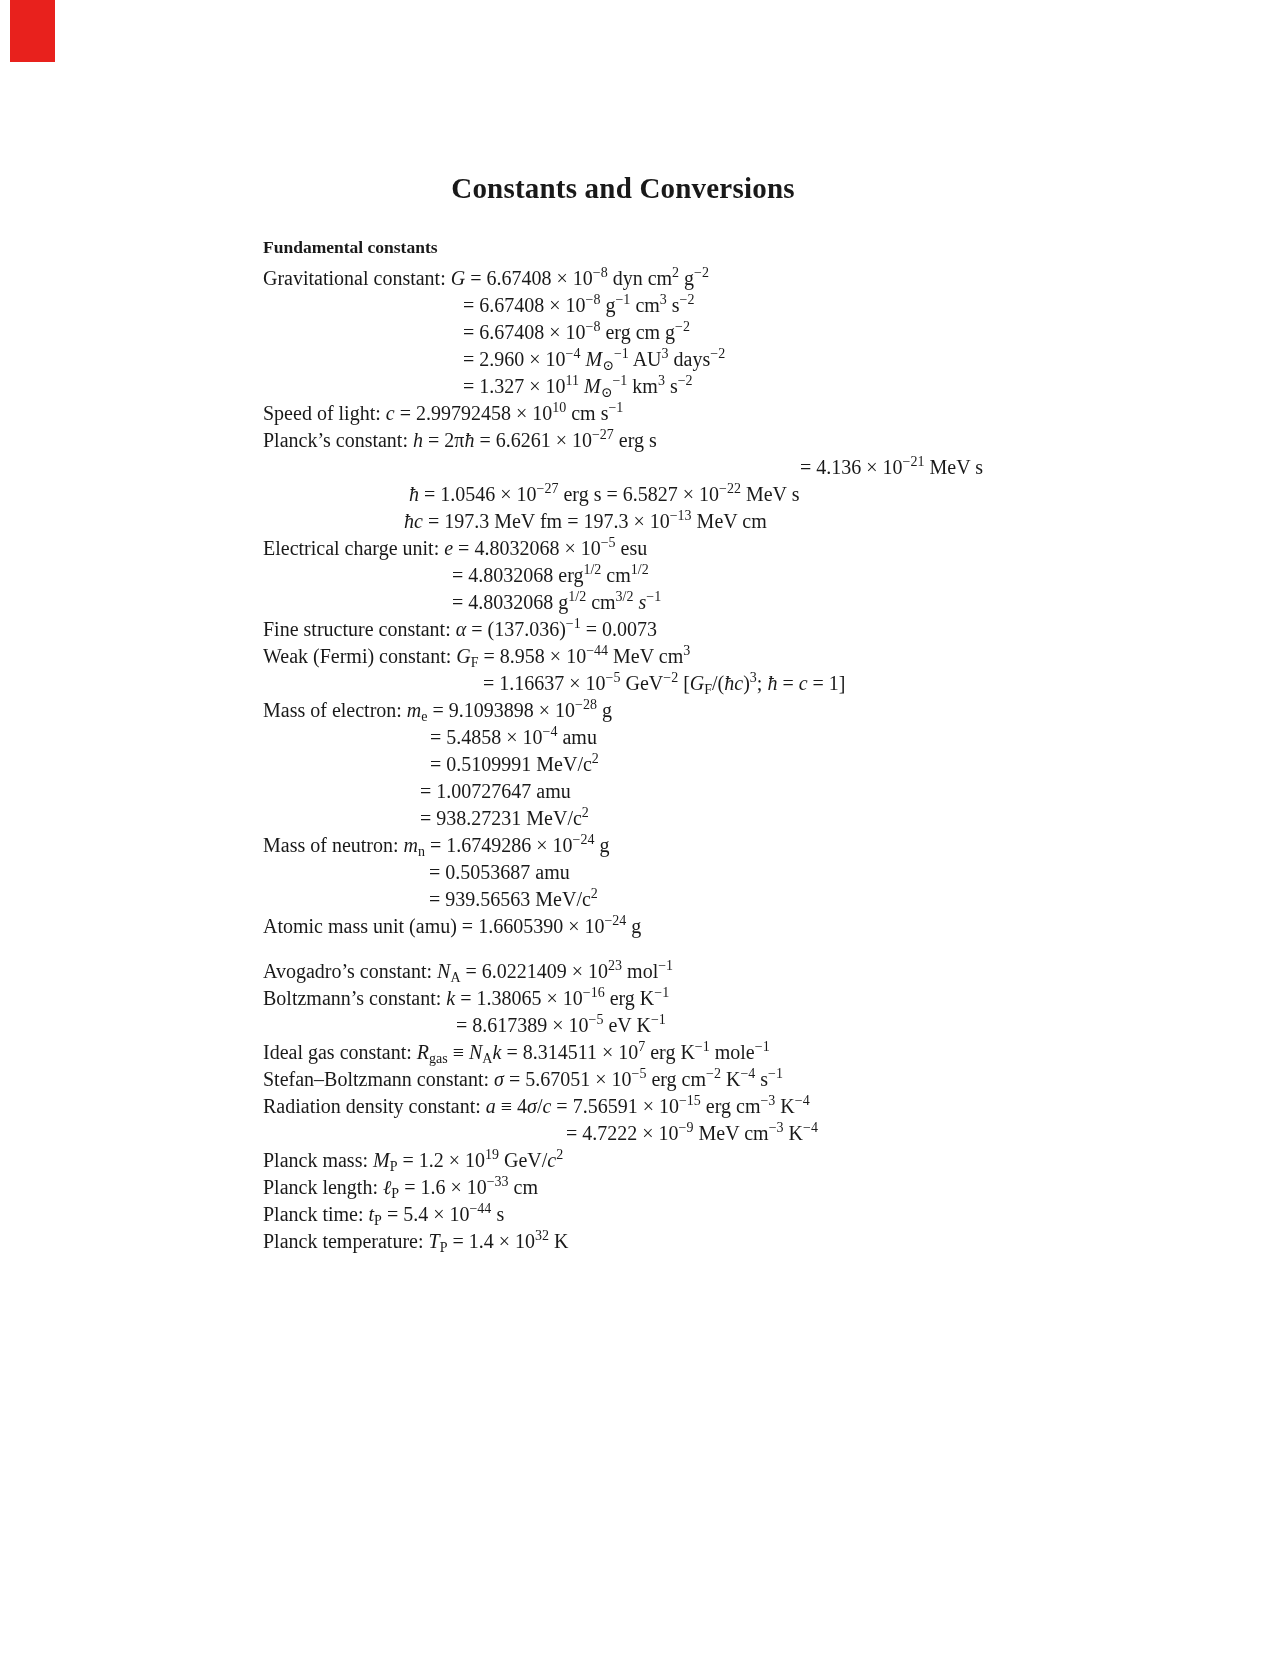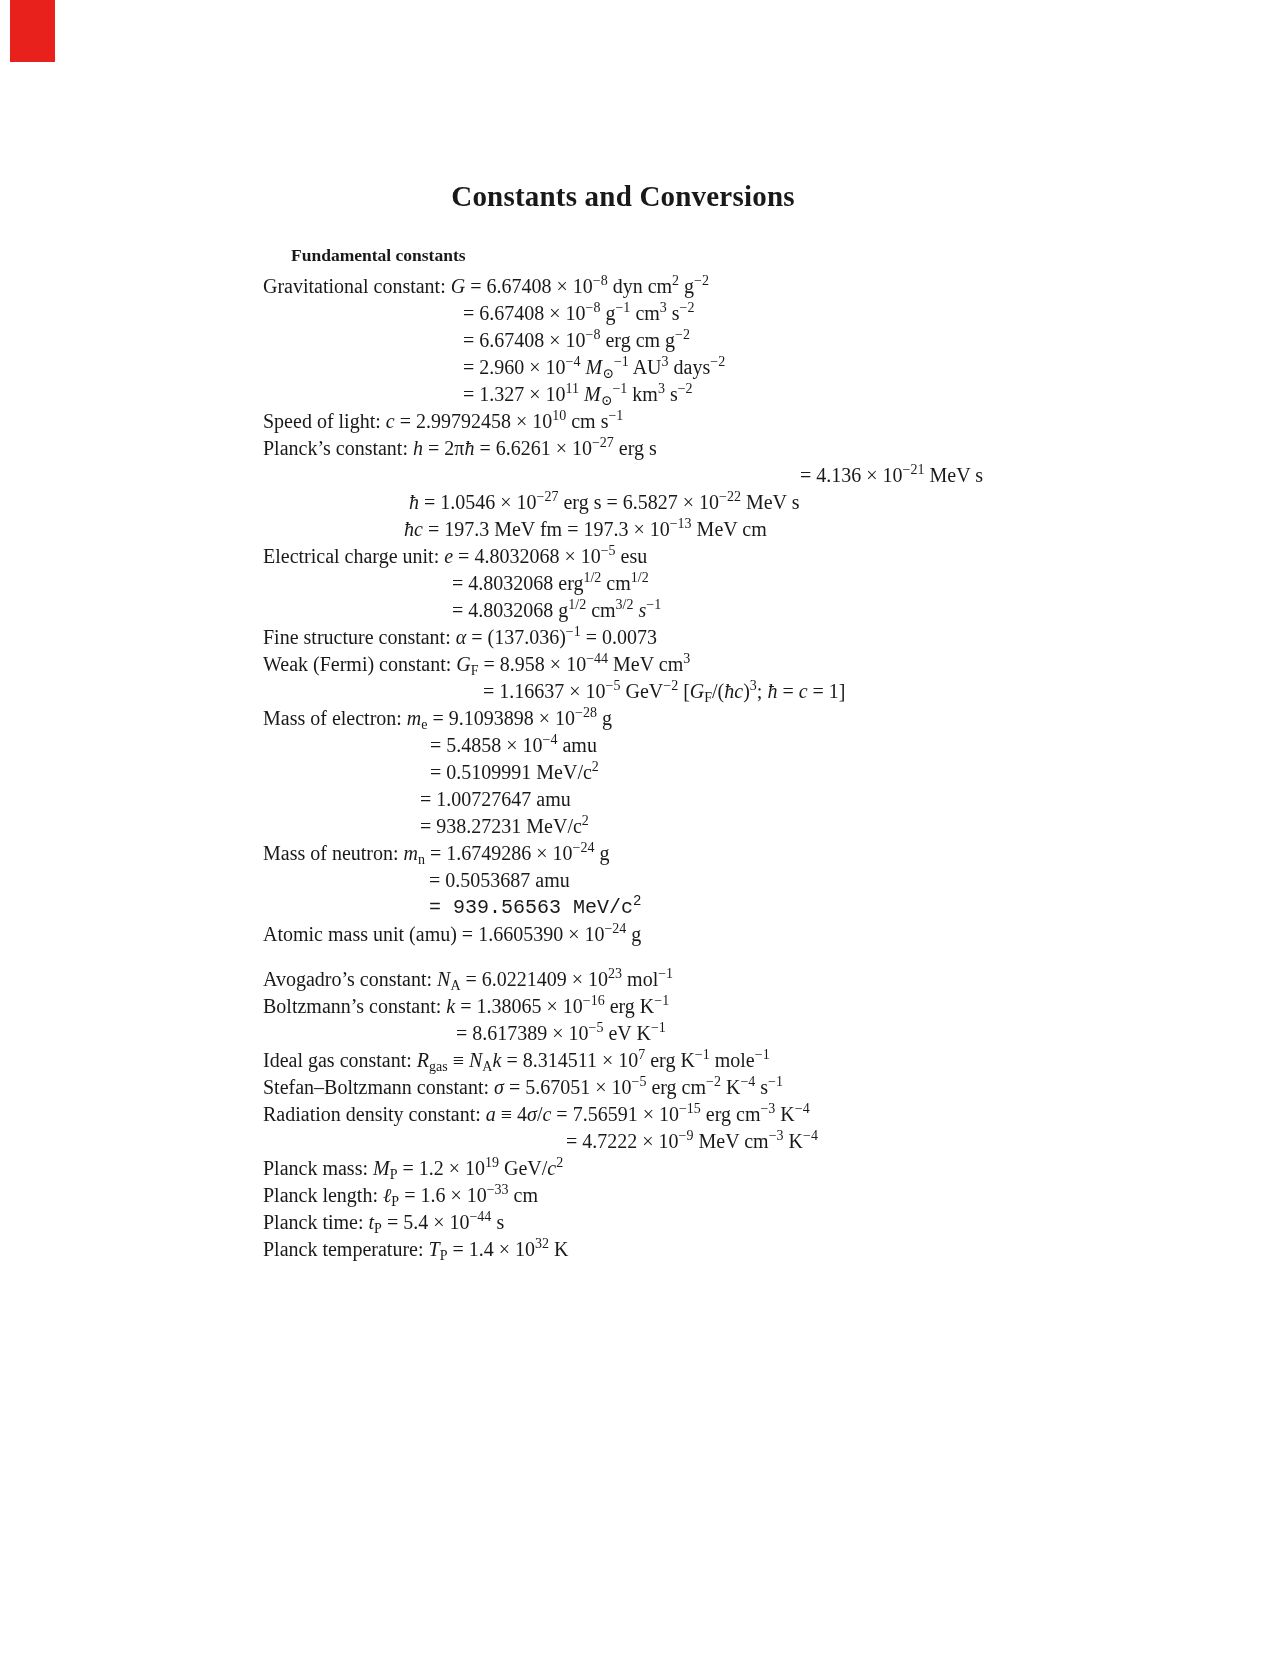--- a/index.html
+++ b/index.html
@@ -15,35 +15,34 @@
   .red-mark {
     position: absolute;
     left: 10px;
     top: 0;
     width: 45px;
     height: 62px;
   }
   .content {
     position: absolute;
     left: 263px;
-    top: 180px;
+    top: 172px;
     width: 720px;
   }
   .title {
     font-size: 29px;
     font-weight: bold;
     text-align: center;
     letter-spacing: 0.2px;
   }
   .section-heading {
     font-size: 17.5px;
     font-weight: bold;
     margin-top: 32px;
     margin-bottom: 7px;
-    margin-left: 28px;
   }
   .lines { }
   .line {
     font-size: 20px;
     line-height: 27px;
     white-space: nowrap;
   }
   .line sup, .line sub {
     font-size: 70%;
     line-height: 0;
@@ -78,21 +77,21 @@
       <div class="line" style="padding-left: 0px;">Fine structure constant: <i>α</i> = (137.036)<sup>−1</sup> = 0.0073</div>
       <div class="line" style="padding-left: 0px;">Weak (Fermi) constant: <i>G</i><sub>F</sub> = 8.958 × 10<sup>−44</sup> MeV cm<sup>3</sup></div>
       <div class="line" style="padding-left: 220px;">= 1.16637 × 10<sup>−5</sup> GeV<sup>−2</sup> [<i>G</i><sub>F</sub>/(<i>ħc</i>)<sup>3</sup>; <i>ħ</i> = <i>c</i> = 1]</div>
       <div class="line" style="padding-left: 0px;">Mass of electron: <i>m</i><sub>e</sub> = 9.1093898 × 10<sup>−28</sup> g</div>
       <div class="line" style="padding-left: 167px;">= 5.4858 × 10<sup>−4</sup> amu</div>
       <div class="line" style="padding-left: 167px;">= 0.5109991 MeV/c<sup>2</sup></div>
       <div class="line" style="padding-left: 157px;">= 1.00727647 amu</div>
       <div class="line" style="padding-left: 157px;">= 938.27231 MeV/c<sup>2</sup></div>
       <div class="line" style="padding-left: 0px;">Mass of neutron: <i>m</i><sub>n</sub> = 1.6749286 × 10<sup>−24</sup> g</div>
       <div class="line" style="padding-left: 166px;">= 0.5053687 amu</div>
-      <div class="line" style="padding-left: 166px; font-family: Liberation Mono, monospace;">= 939.56563 MeV/c<sup>2</sup></div>
+      <div class="line" style="padding-left: 166px;">= 939.56563 MeV/c<sup>2</sup></div>
       <div class="line" style="padding-left: 0px;">Atomic mass unit (amu) = 1.6605390 × 10<sup>−24</sup> g</div>
       <div class="line" style="padding-left: 0px; margin-top: 18px;">Avogadro’s constant: <i>N</i><sub>A</sub> = 6.0221409 × 10<sup>23</sup> mol<sup>−1</sup></div>
       <div class="line" style="padding-left: 0px;">Boltzmann’s constant: <i>k</i> = 1.38065 × 10<sup>−16</sup> erg K<sup>−1</sup></div>
       <div class="line" style="padding-left: 193px;">= 8.617389 × 10<sup>−5</sup> eV K<sup>−1</sup></div>
       <div class="line" style="padding-left: 0px;">Ideal gas constant: <i>R</i><sub>gas</sub> ≡ <i>N</i><sub>A</sub><i>k</i> = 8.314511 × 10<sup>7</sup> erg K<sup>−1</sup> mole<sup>−1</sup></div>
       <div class="line" style="padding-left: 0px;">Stefan–Boltzmann constant: <i>σ</i> = 5.67051 × 10<sup>−5</sup> erg cm<sup>−2</sup> K<sup>−4</sup> s<sup>−1</sup></div>
       <div class="line" style="padding-left: 0px;">Radiation density constant: <i>a</i> ≡ 4<i>σ</i>/<i>c</i> = 7.56591 × 10<sup>−15</sup> erg cm<sup>−3</sup> K<sup>−4</sup></div>
       <div class="line" style="padding-left: 303px;">= 4.7222 × 10<sup>−9</sup> MeV cm<sup>−3</sup> K<sup>−4</sup></div>
       <div class="line" style="padding-left: 0px;">Planck mass: <i>M</i><sub>P</sub> = 1.2 × 10<sup>19</sup> GeV/<i>c</i><sup>2</sup></div>
       <div class="line" style="padding-left: 0px;">Planck length: <i>ℓ</i><sub>P</sub> = 1.6 × 10<sup>−33</sup> cm</div>

